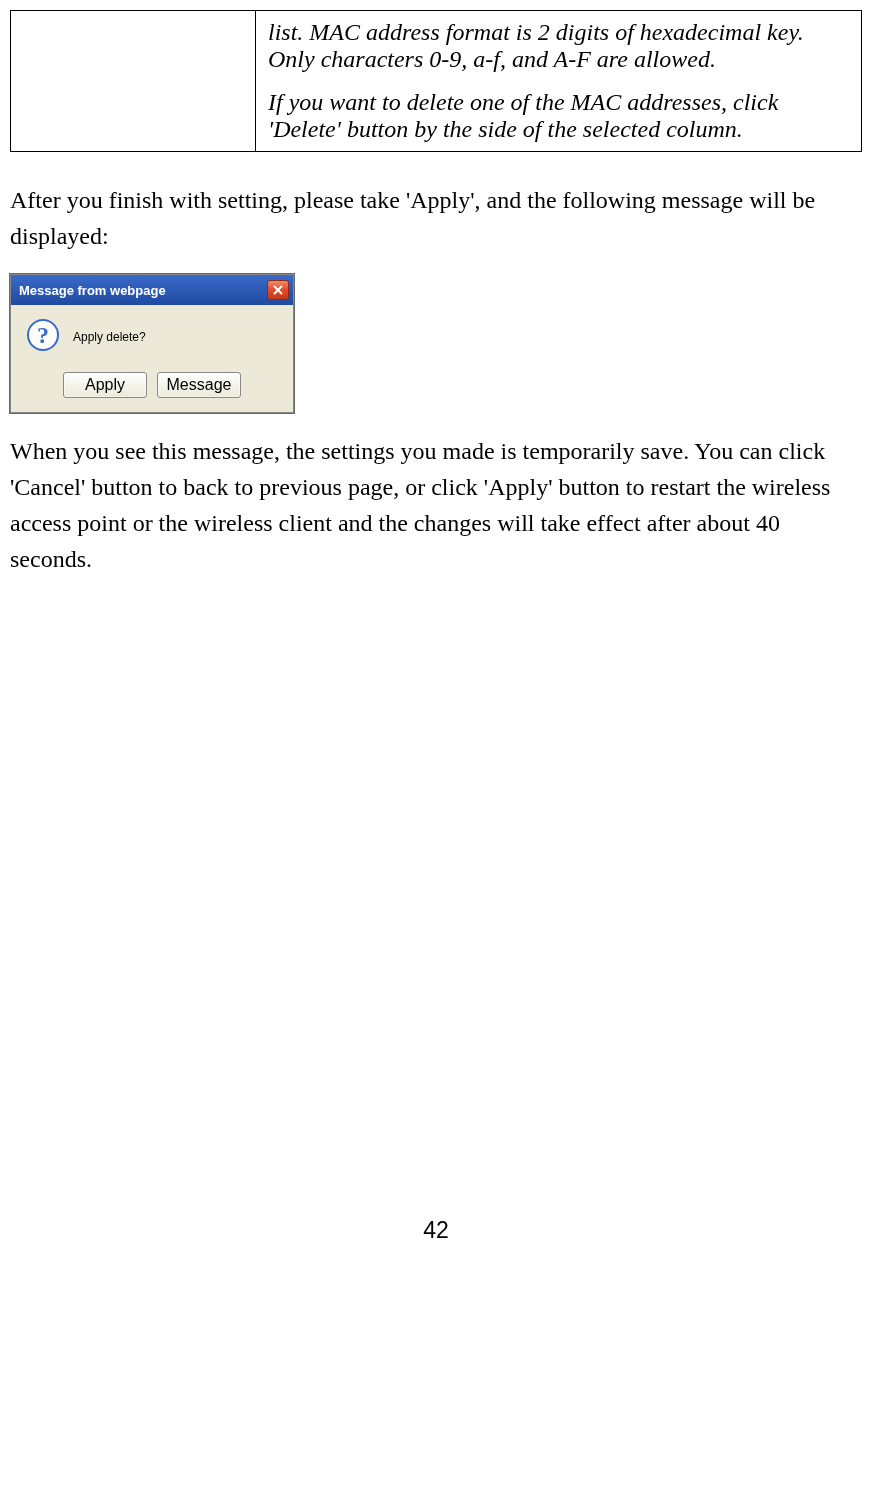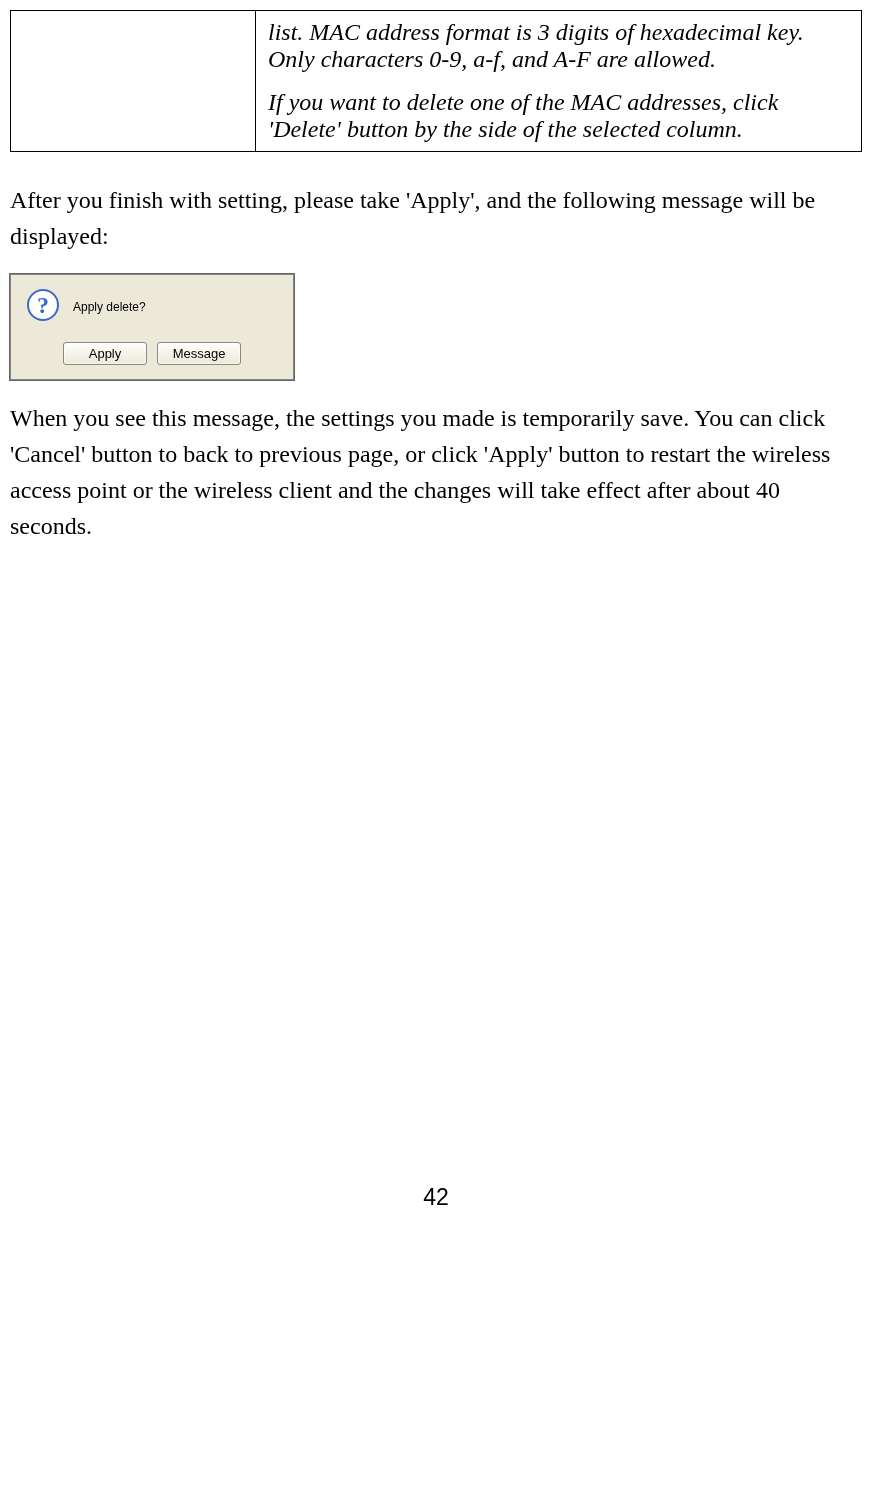--- a/index.html
+++ b/index.html
@@ -86,21 +86,21 @@
       flex-shrink: 0;
     }
     .dialog-buttons {
       display: flex;
       justify-content: center;
       gap: 10px;
       padding: 4px 0 4px 0;
     }
     .xp-button {
       font-family: Tahoma, sans-serif;
-      font-size: 13px;
+      font-size: 16px;
       padding: 3px 0;
       width: 82px;
       text-align: center;
       background: linear-gradient(to bottom, #fefefe, #ece9d8);
       border: 1px solid #888;
       border-radius: 3px;
       box-shadow: 0 0 0 1px rgba(255,255,255,0.5) inset;
       cursor: default;
     }
     .page-number {
@@ -111,31 +111,40 @@
     }
   </style>
 </head>
 <body>
 
 <table class="main-table">
   <tbody>
       <tr>
     <td class="left-col"></td>
     <td class="right-col">
-      <div>list. MAC address format is 3 digits of hexadecimal key. Only characters 0-9, a-f, and A-F are allowed.</div>
+      <div>list. MAC address format is 2 digits of hexadecimal key. Only characters 0-9, a-f, and A-F are allowed.</div>
       <div class="spacer"></div>
       <div>If you want to delete one of the MAC addresses, click 'Delete' button by the side of the selected column.</div>
     </td>
   </tr>
 </tbody>
   </table>
 
 <p class="body-text">After you finish with setting, please take 'Apply', and the following message will be displayed:</p>
 
 <div class="dialog">
+  <div class="dialog-titlebar">
+    <span>Message from webpage</span>
+    <span class="close-btn">
+      <svg width="10" height="10" viewBox="0 0 10 10">
+        <line x1="1" y1="1" x2="9" y2="9" stroke="white" stroke-width="2"></line>
+        <line x1="9" y1="1" x2="1" y2="9" stroke="white" stroke-width="2"></line>
+      </svg>
+    </span>
+  </div>
   <div class="dialog-body">
     <div class="dialog-content">
       <span class="question-icon">
         <svg width="32" height="32" viewBox="0 0 32 32">
           <circle cx="16" cy="16" r="15" fill="#fff" stroke="#3a6ac9" stroke-width="2"></circle>
           <text x="16" y="24" font-family="serif" font-size="24" font-weight="bold" fill="#3a6ac9" text-anchor="middle">?</text>
         </svg>
       </span>
       <span>Apply delete?</span>
     </div>

